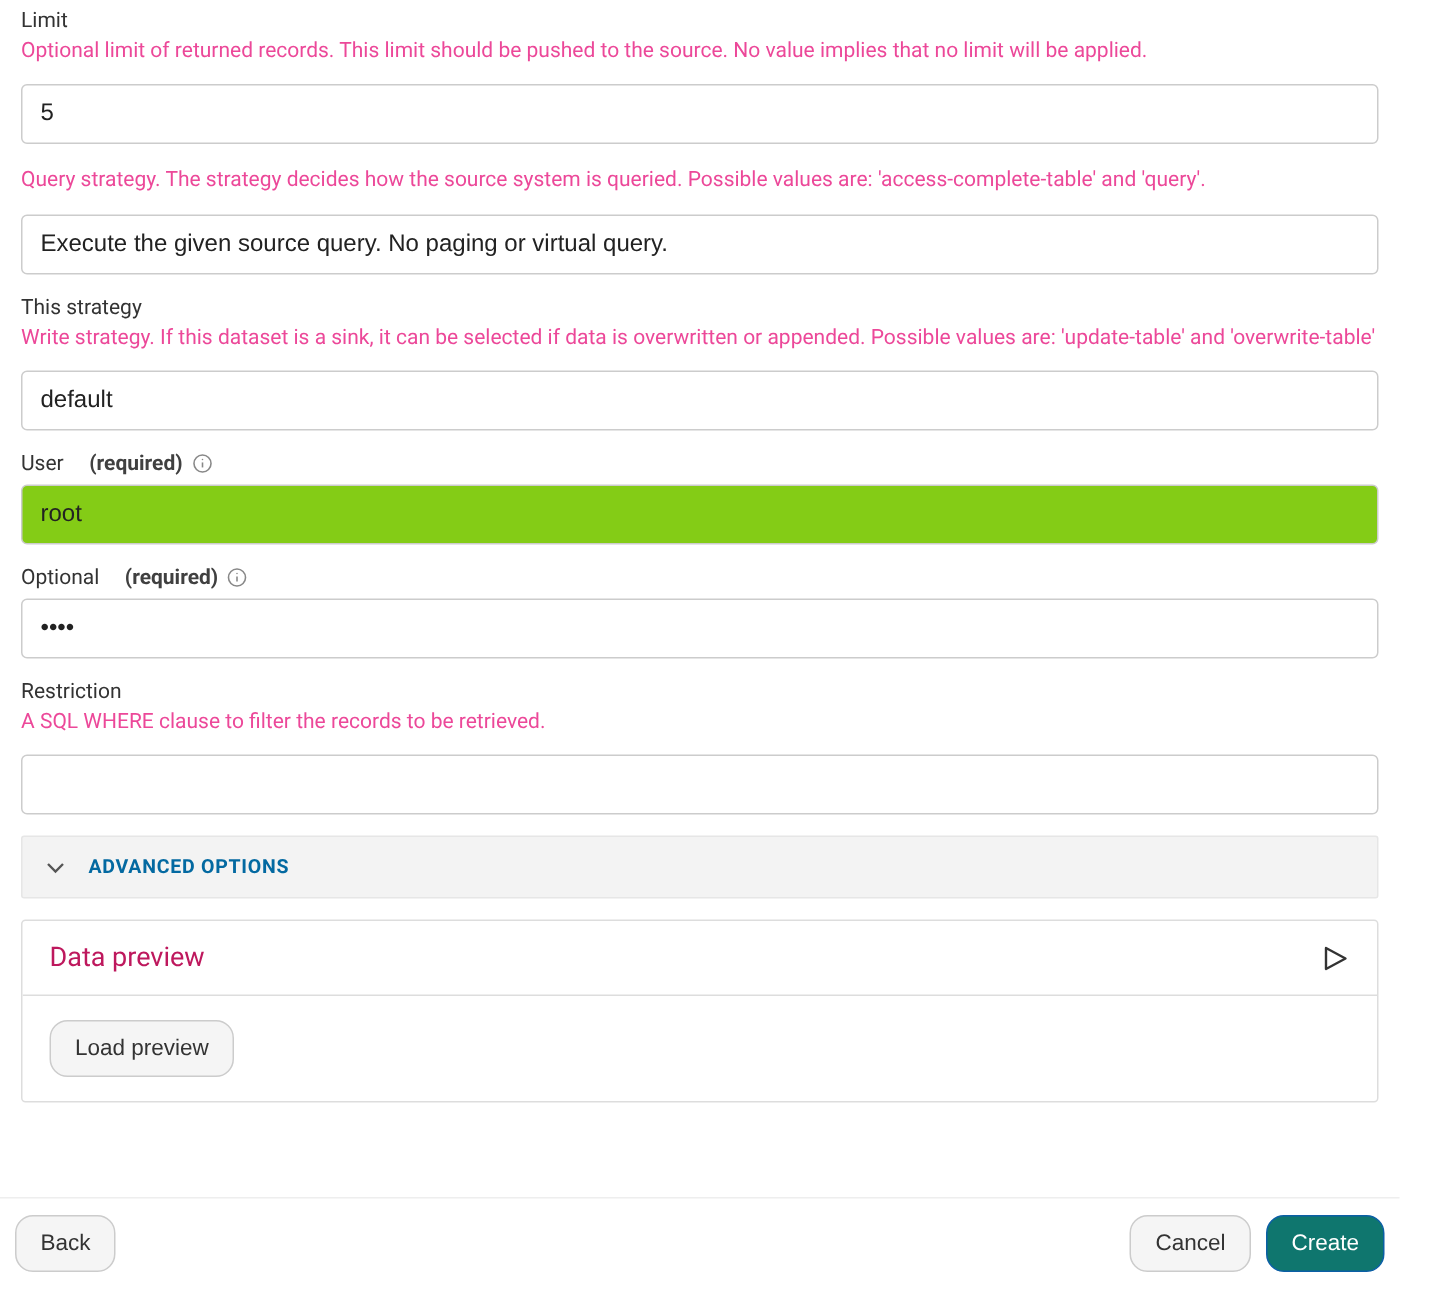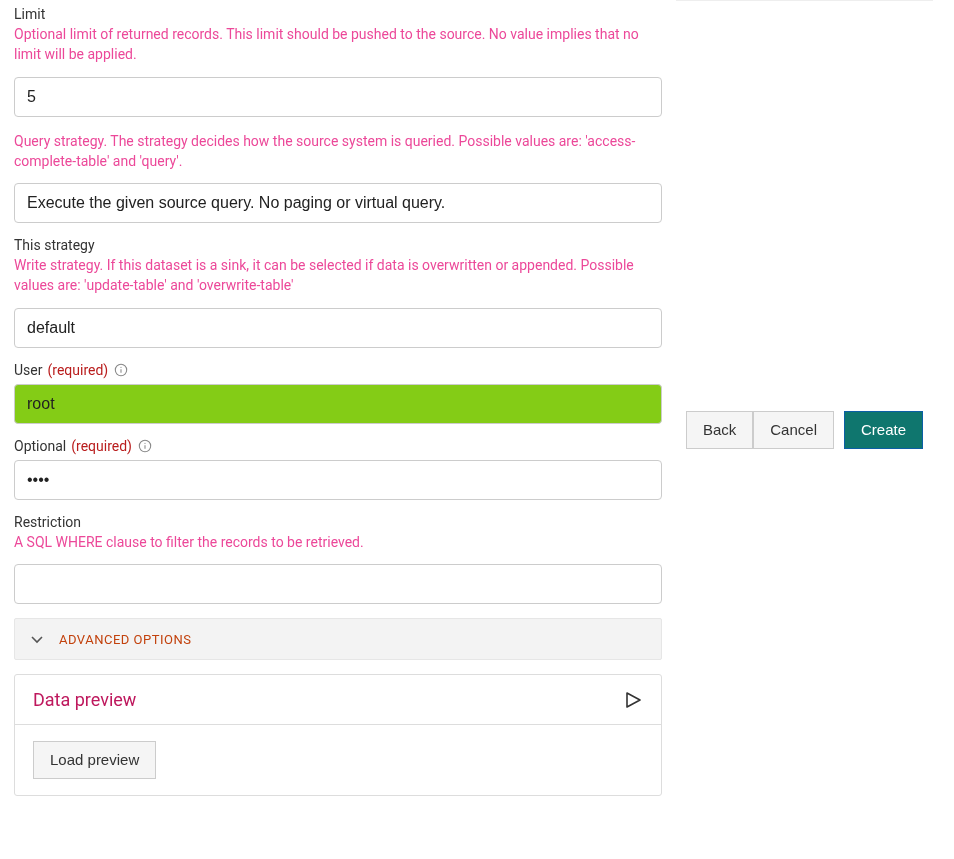--- a/index.html
+++ b/index.html
@@ -11,20 +11,21 @@
       font-family: -apple-system, BlinkMacSystemFont, "Segoe UI", Roboto, "Helvetica Neue", Arial, sans-serif;
       font-size: 14px;
       color: #333;
       background: #fff;
     }
     .container {
       width: 933px;
       height: 859px;
       position: relative;
       display: flex;
+      flex-direction: column;
     }
     .scroll-area {
       flex: 1;
       overflow-y: auto;
       padding: 0 14px 14px 14px;
     }
     .form-group {
       margin-bottom: 14px;
     }
     .form-group:first-child {
@@ -32,22 +33,23 @@
     }
     .label {
       font-size: 14px;
       color: #333;
       display: flex;
       align-items: center;
       gap: 5px;
       margin-bottom: 2px;
     }
     .required-hint {
-      color: #b91c1c;
-      font-weight: normal;
+      color: #404040;
+      font-weight: bold;
+      margin-left: 12px;
     }
     .description {
       font-size: 14px;
       color: #ec4899;
       line-height: 1.45;
       margin-bottom: 8px;
     }
     .input-wrap {
       padding-top: 4px;
     }
@@ -92,23 +94,23 @@
     .accordion-header .chevron {
       display: inline-flex;
       color: #555;
     }
     .accordion-header .chevron svg {
       width: 16px;
       height: 16px;
     }
     .accordion-title {
       font-size: 13px;
-      font-weight: 400;
+      font-weight: 700;
       letter-spacing: 0.5px;
-      color: #c2410c;
+      color: #0369a1;
     }
     .preview-panel {
       border: 1px solid #ddd;
       border-radius: 3px;
       overflow: hidden;
     }
     .preview-header {
       display: flex;
       align-items: center;
       justify-content: space-between;
@@ -130,21 +132,21 @@
     }
     .preview-body {
       padding: 16px 18px;
     }
     .btn {
       display: inline-flex;
       align-items: center;
       justify-content: center;
       padding: 9px 16px;
       font-size: 15px;
-      border-radius: 0;
+      border-radius: 12px;
       cursor: pointer;
       user-select: none;
       line-height: 1.2;
     }
     .btn-default {
       background: #f5f5f5;
       border: 1px solid #ccc;
       color: #333;
     }
     .btn-primary {

